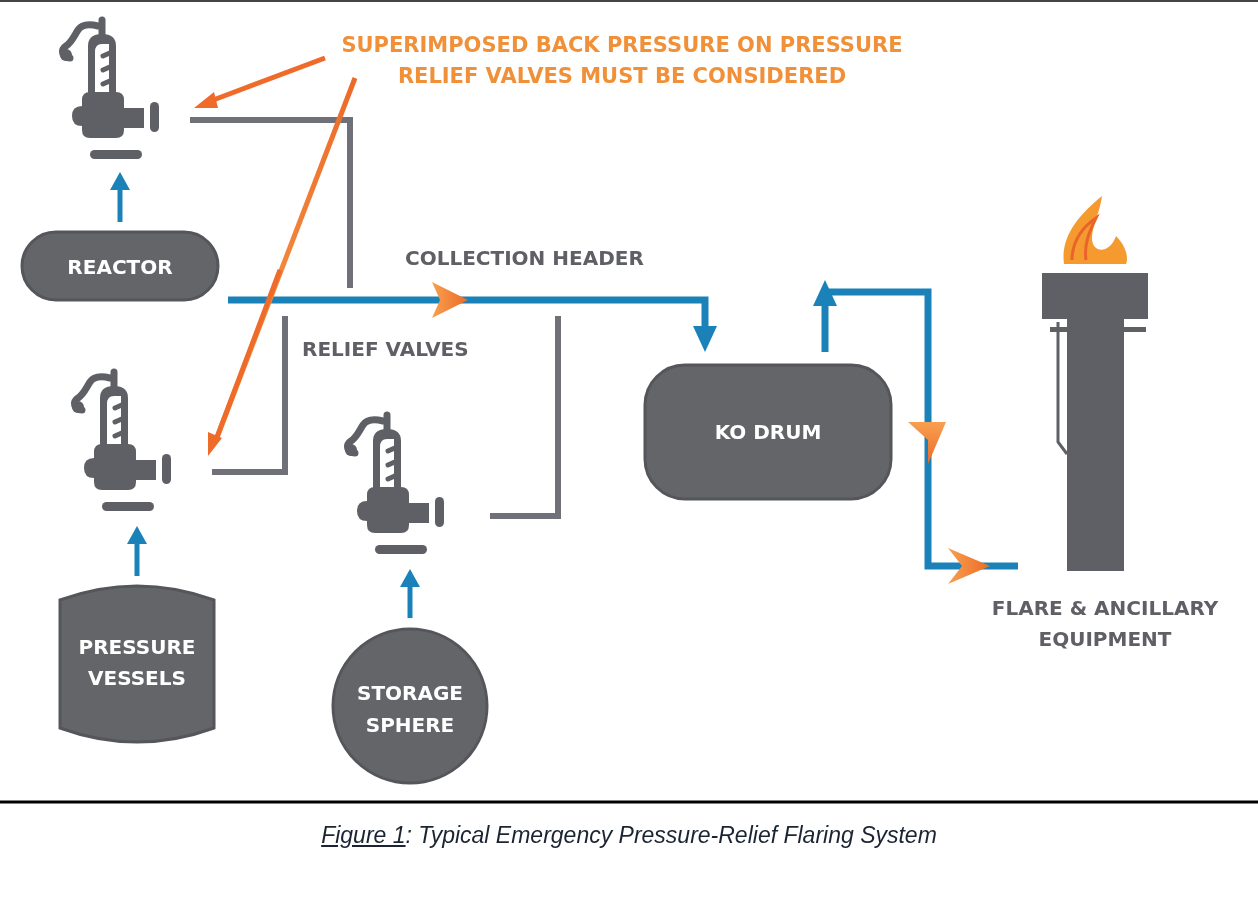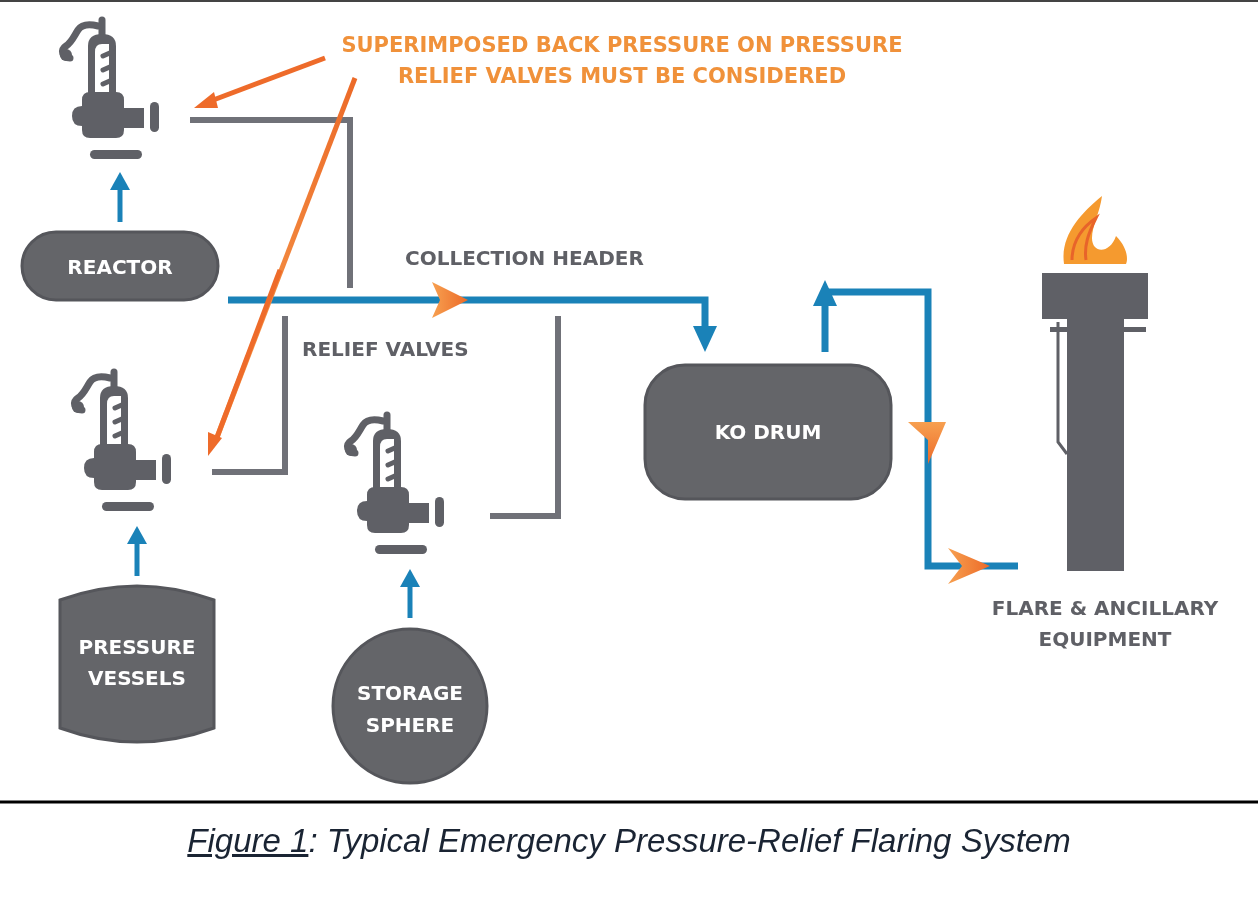--- a/index.html
+++ b/index.html
@@ -1,21 +1,21 @@
 <!DOCTYPE html>
 <html><head>
 <meta charset="utf-8">
 <style>
   html, body { margin: 0; padding: 0; background: #ffffff; }
   body { width: 1258px; height: 897px; position: relative; overflow: hidden; font-family: "DejaVu Sans", sans-serif; }
   #diagram { position: absolute; left: 0; top: 0; }
   .lbl { font-family: "DejaVu Sans", sans-serif; font-weight: bold; }
   .caption {
     position: absolute; left: 0; width: 1258px; top: 822px; text-align: center;
-    font-family: "Liberation Sans", sans-serif; font-style: italic; font-size: 33px; color: #1a2433;
+    font-family: "Liberation Sans", sans-serif; font-style: italic; font-size: 23px; color: #1a2433;
   }
   .caption .fig { text-decoration: underline; }
 </style>
 </head>
 <body>
 
 <svg id="diagram" width="1258" height="897" viewBox="0 0 1258 897" xmlns="http://www.w3.org/2000/svg">
   <defs>
     <linearGradient id="og" x1="0" y1="0" x2="1" y2="0">
       <stop offset="0" stop-color="#f7a050"></stop>

